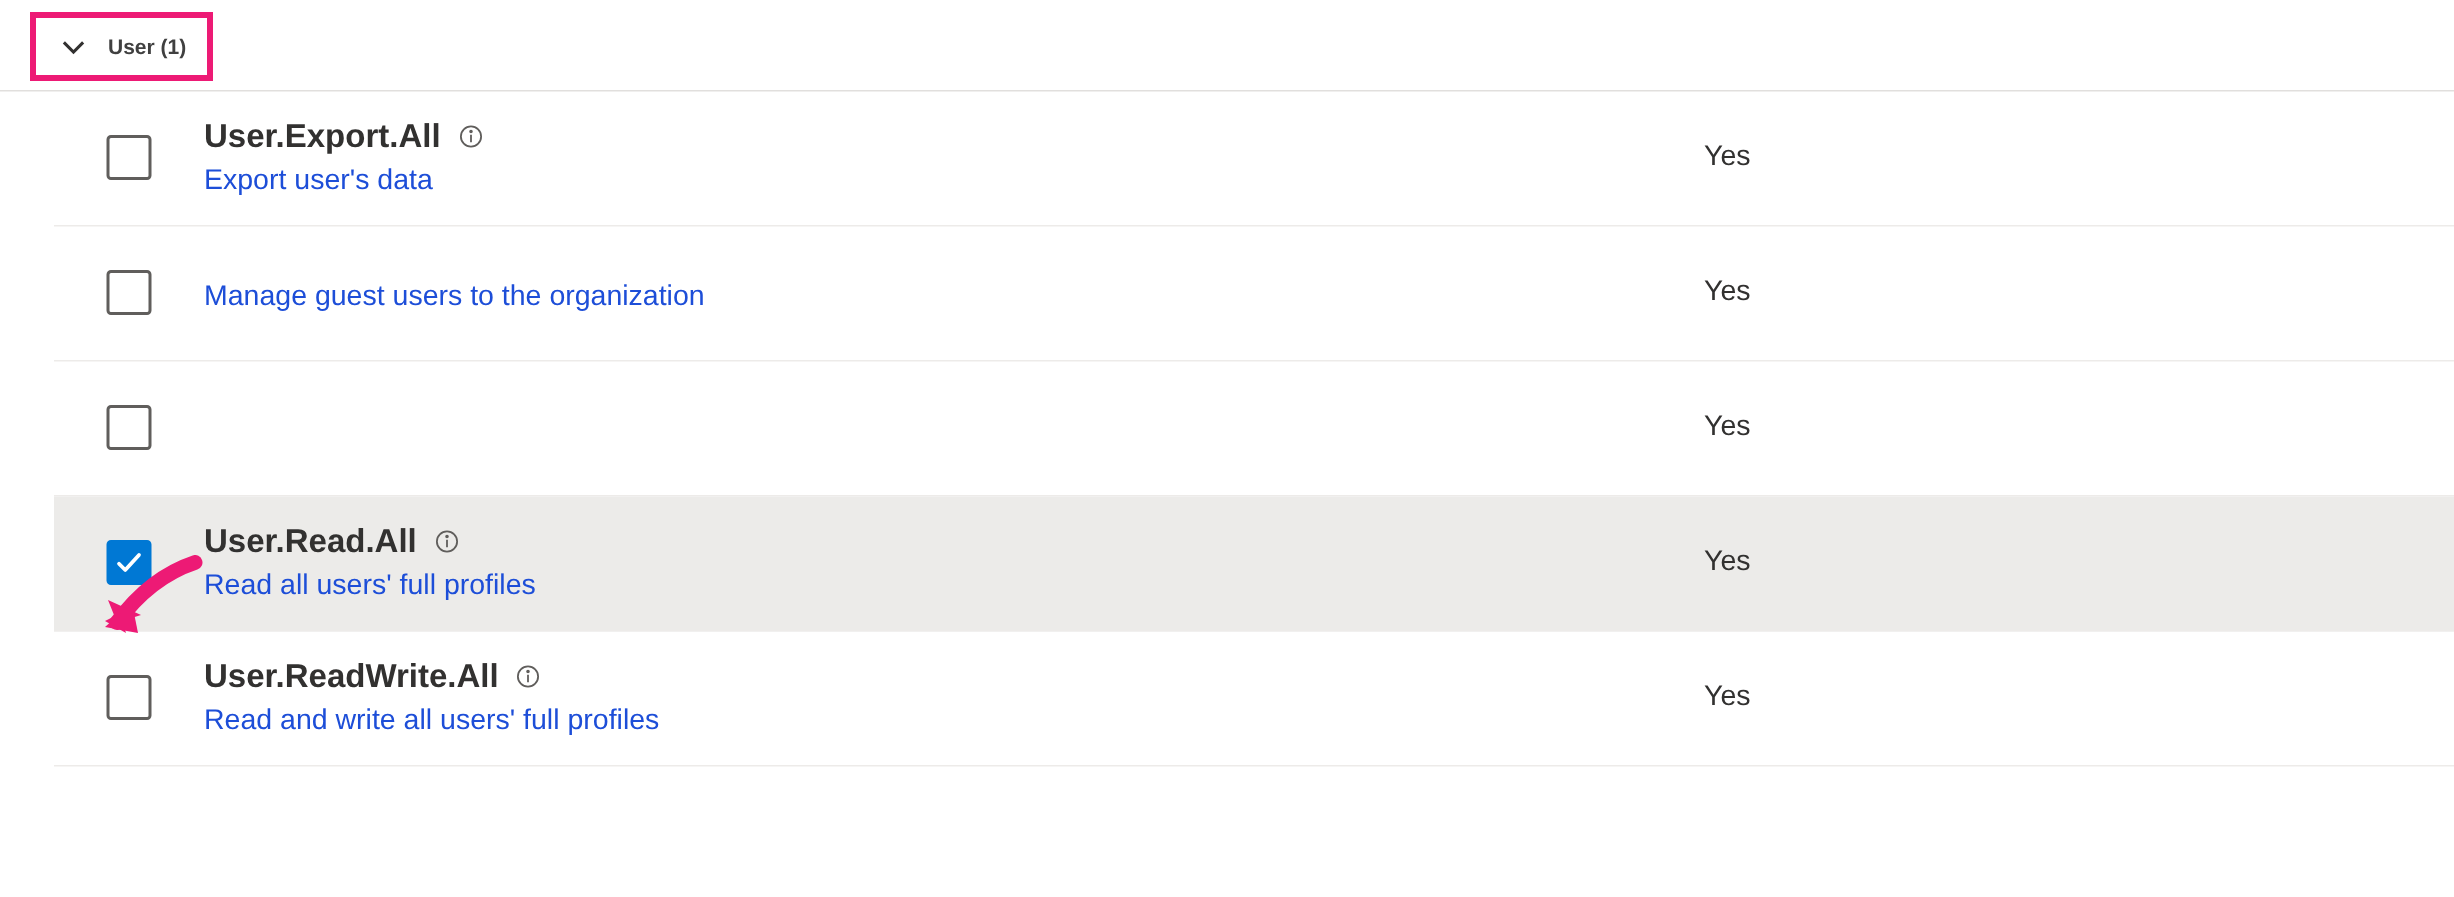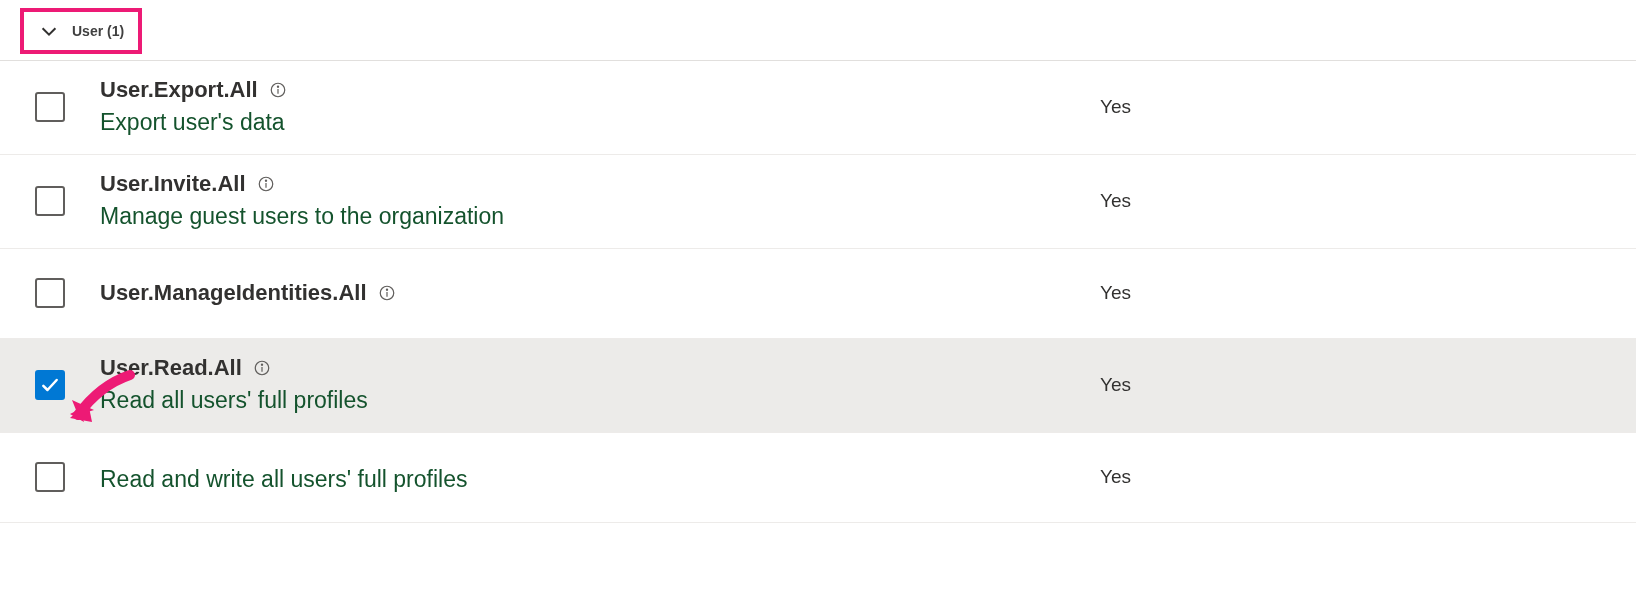--- a/index.html
+++ b/index.html
@@ -34,20 +34,21 @@
     .divider-top {
       border-bottom: 1px solid #e1dfdd;
       margin-top: 6px;
     }
     .row {
       display: flex;
       align-items: center;
       padding: 16px 0 18px 0;
       border-bottom: 1px solid #edebe9;
       min-height: 90px;
+      margin-left: 36px;
     }
     .row.selected {
       background: #ecebe9;
       justify-content: space-between;
     }
     .cell-check {
       width: 100px;
       display: flex;
       justify-content: center;
       align-items: center;
@@ -90,22 +91,22 @@
     .info-icon {
       display: inline-flex;
       align-items: center;
       justify-content: center;
       width: 20px;
       height: 20px;
       color: #605e5c;
       cursor: pointer;
     }
     .perm-desc {
-      font-size: 23px;
-      color: #14532d;
+      font-size: 19px;
+      color: #1d4ed8;
       margin-top: 6px;
       font-weight: 400;
     }
     .cell-admin {
       flex: 1;
       font-size: 19px;
       color: #323130;
       padding-left: 20px;
     }
     .annotation-arrow {
@@ -153,49 +154,29 @@
           </div>
           <div class="perm-desc">Export user's data</div>
         </div>
         <div class="cell-admin">Yes</div>
       </div>
       <div class="row">
         <div class="cell-check">
           <span class="checkbox"></span>
         </div>
         <div class="cell-main">
-          <div class="perm-name-line">
-            <span class="perm-name">User.Invite.All</span>
-            <span class="info-icon">
-              <svg width="18" height="18" viewBox="0 0 24 24" fill="none" stroke="#605e5c" stroke-width="1.6">
-                <circle cx="12" cy="12" r="9"></circle>
-                <line x1="12" y1="10.5" x2="12" y2="17"></line>
-                <circle cx="12" cy="7.5" r="0.8" fill="#605e5c"></circle>
-              </svg>
-            </span>
-          </div>
           <div class="perm-desc">Manage guest users to the organization</div>
         </div>
         <div class="cell-admin">Yes</div>
       </div>
       <div class="row">
         <div class="cell-check">
           <span class="checkbox"></span>
         </div>
         <div class="cell-main">
-          <div class="perm-name-line">
-            <span class="perm-name">User.ManageIdentities.All</span>
-            <span class="info-icon">
-              <svg width="18" height="18" viewBox="0 0 24 24" fill="none" stroke="#605e5c" stroke-width="1.6">
-                <circle cx="12" cy="12" r="9"></circle>
-                <line x1="12" y1="10.5" x2="12" y2="17"></line>
-                <circle cx="12" cy="7.5" r="0.8" fill="#605e5c"></circle>
-              </svg>
-            </span>
-          </div>
         </div>
         <div class="cell-admin">Yes</div>
       </div>
       <div class="row selected">
         <div class="cell-check">
           <span class="checkbox checked">
             <svg width="20" height="20" viewBox="0 0 24 24" fill="none" stroke="#fff" stroke-width="3" stroke-linecap="round" stroke-linejoin="round">
               <polyline points="4 13 9 18 20 6"></polyline>
             </svg>
           </span>
@@ -213,20 +194,30 @@
           </div>
           <div class="perm-desc">Read all users' full profiles</div>
         </div>
         <div class="cell-admin">Yes</div>
       </div>
       <div class="row">
         <div class="cell-check">
           <span class="checkbox"></span>
         </div>
         <div class="cell-main">
+          <div class="perm-name-line">
+            <span class="perm-name">User.ReadWrite.All</span>
+            <span class="info-icon">
+              <svg width="18" height="18" viewBox="0 0 24 24" fill="none" stroke="#605e5c" stroke-width="1.6">
+                <circle cx="12" cy="12" r="9"></circle>
+                <line x1="12" y1="10.5" x2="12" y2="17"></line>
+                <circle cx="12" cy="7.5" r="0.8" fill="#605e5c"></circle>
+              </svg>
+            </span>
+          </div>
           <div class="perm-desc">Read and write all users' full profiles</div>
         </div>
         <div class="cell-admin">Yes</div>
       </div>
     </div>
 
   <div class="annotation-arrow">
     <svg width="70" height="60" viewBox="0 0 70 60">
       <defs>
         <marker id="ahead" markerWidth="6" markerHeight="6" refX="3" refY="3" orient="auto">

